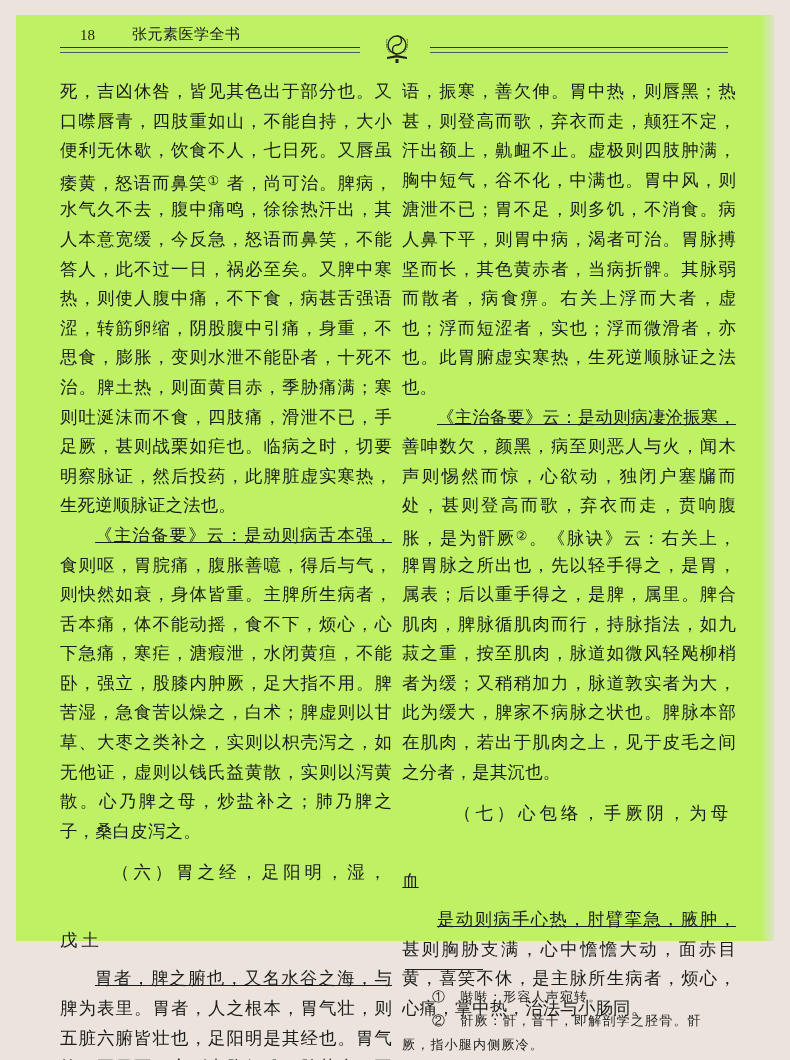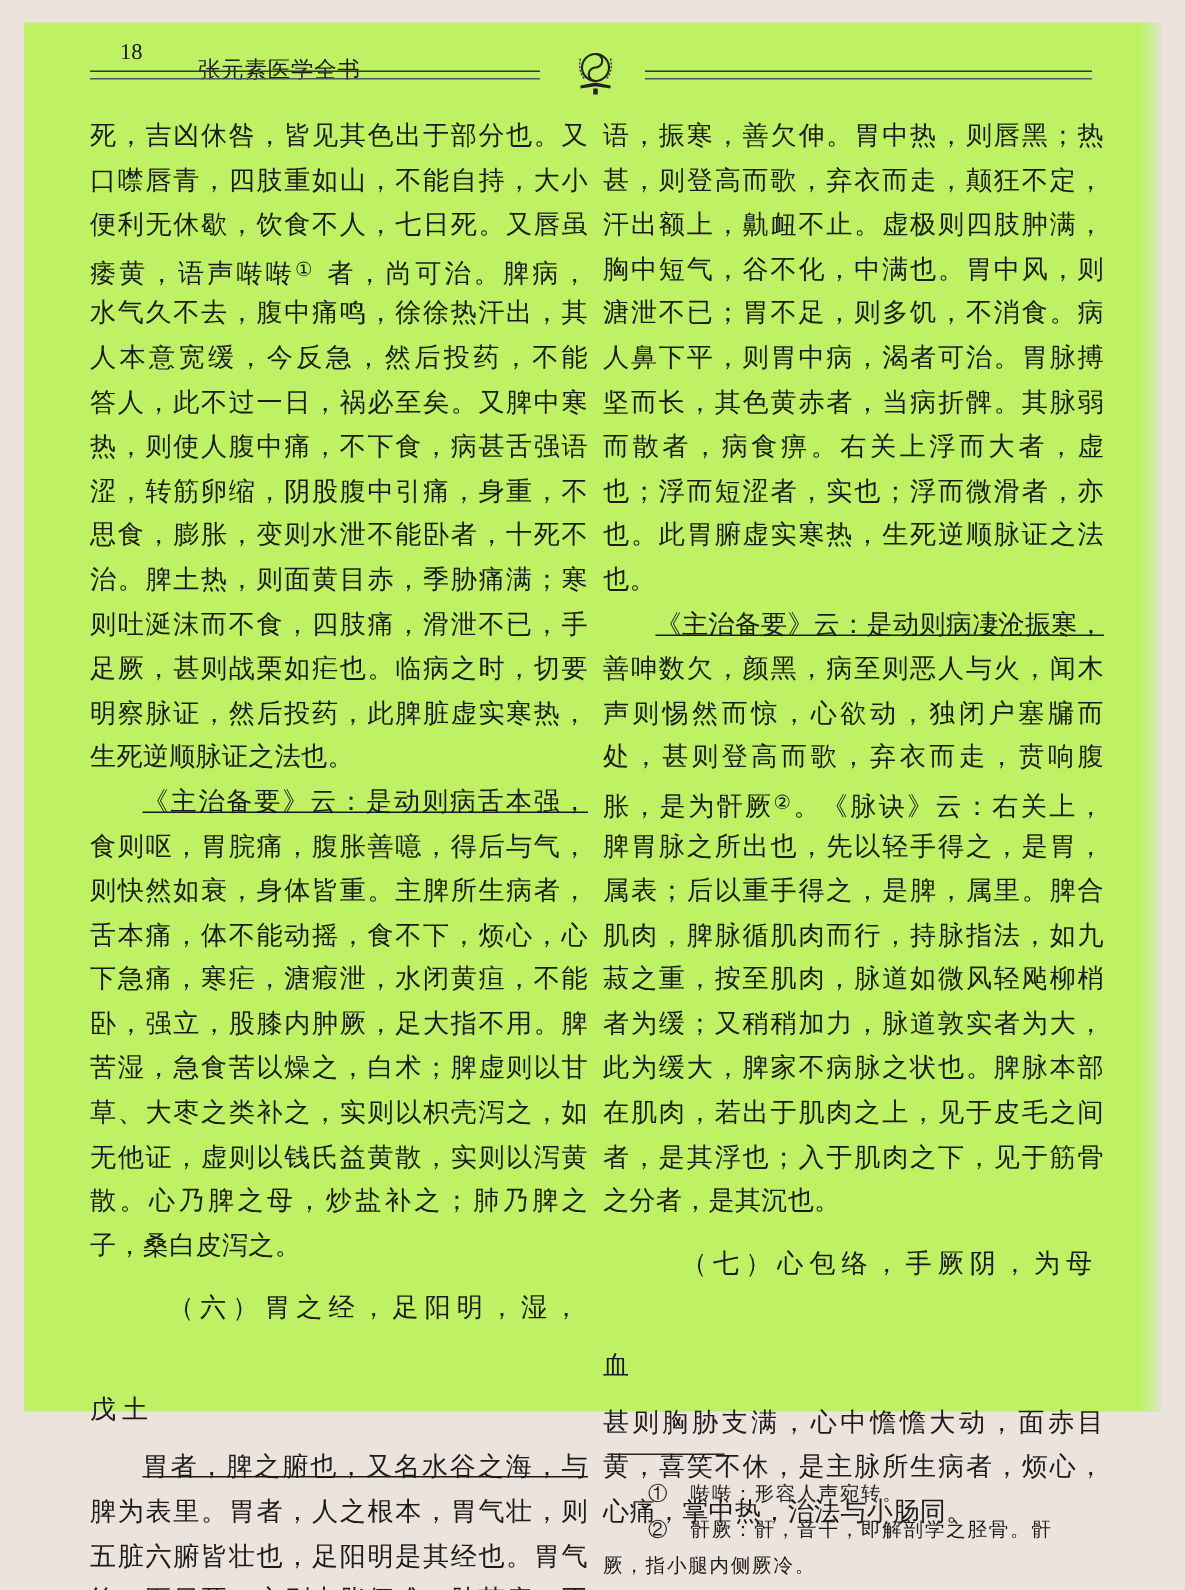--- a/index.html
+++ b/index.html
@@ -19,21 +19,21 @@
     background: linear-gradient(to right, rgba(255,255,255,0), rgba(225,225,225,0.8));
   }
   .header {
     position: absolute; left: 44px; top: 6px; width: 668px; height: 40px;
   }
   .page-number {
     position: absolute; left: 20px; top: 6px; font-size: 15px;
     font-family: "Liberation Serif", serif;
   }
   .running-title {
-    position: absolute; left: 72px; top: 16px; font-size: 15px; letter-spacing: 0.5px;
+    position: absolute; left: 72px; top: 4px; font-size: 15px; letter-spacing: 0.5px;
   }
   .rule {
     position: absolute; top: 26px; height: 4px;
     border-top: 1.5px solid #333; border-bottom: 1px solid #555;
   }
   .rule.left { left: 0; width: 300px; }
   .rule.right { left: 370px; width: 298px; }
   .emblem {
     position: absolute; left: 320px; top: 10px; width: 34px; height: 34px;
   }
@@ -79,23 +79,23 @@
       <path d="M7 26 L17 24 L27 26 L27 28 L17 26.5 L7 28 Z" fill="#222"></path>
       <rect x="15.5" y="28" width="3" height="4" fill="#222"></rect>
     </svg>
     <div class="rule right"></div>
   </div>
 
   <div class="column col-left">
     <div class="line">死，吉凶休咎，皆见其色出于部分也。又</div>
     <div class="line">口噤唇青，四肢重如山，不能自持，大小</div>
     <div class="line">便利无休歇，饮食不人，七日死。又唇虽</div>
-    <div class="line"><span>痿黄，语声啭啭</span><sup class="note">①</sup><span> 者，尚可治。脾病，</span></div>
+    <div class="line"><span>痿黄，怒语而鼻笑</span><sup class="note">①</sup><span> 者，尚可治。脾病，</span></div>
     <div class="line">水气久不去，腹中痛鸣，徐徐热汗出，其</div>
-    <div class="line">人本意宽缓，今反急，然后投药，不能</div>
+    <div class="line">人本意宽缓，今反急，怒语而鼻笑，不能</div>
     <div class="line">答人，此不过一日，祸必至矣。又脾中寒</div>
     <div class="line">热，则使人腹中痛，不下食，病甚舌强语</div>
     <div class="line">涩，转筋卵缩，阴股腹中引痛，身重，不</div>
     <div class="line">思食，膨胀，变则水泄不能卧者，十死不</div>
     <div class="line">治。脾土热，则面黄目赤，季胁痛满；寒</div>
     <div class="line">则吐涎沫而不食，四肢痛，滑泄不已，手</div>
     <div class="line">足厥，甚则战栗如疟也。临病之时，切要</div>
     <div class="line">明察脉证，然后投药，此脾脏虚实寒热，</div>
     <div class="line last">生死逆顺脉证之法也。</div>
     <div class="line indent">《主治备要》云：是动则病舌本强，</div>
@@ -136,24 +136,24 @@
     <div class="line">声则惕然而惊，心欲动，独闭户塞牖而</div>
     <div class="line">处，甚则登高而歌，弃衣而走，贲响腹</div>
     <div class="line"><span>胀，是为骭厥</span><sup class="note">②</sup><span>。《脉诀》云：右关上，</span></div>
     <div class="line">脾胃脉之所出也，先以轻手得之，是胃，</div>
     <div class="line">属表；后以重手得之，是脾，属里。脾合</div>
     <div class="line">肌肉，脾脉循肌肉而行，持脉指法，如九</div>
     <div class="line">菽之重，按至肌肉，脉道如微风轻飐柳梢</div>
     <div class="line">者为缓；又稍稍加力，脉道敦实者为大，</div>
     <div class="line">此为缓大，脾家不病脉之状也。脾脉本部</div>
     <div class="line">在肌肉，若出于肌肉之上，见于皮毛之间</div>
-    <div class="line">者，是其浮也；入于肌肉之下，见于筋骨</div>
     <div class="line last">之分者，是其沉也。</div>
     <div class="heading first">（七）心包络，手厥阴，为母</div>
     <div class="heading cont">血</div>
+    <div class="line indent">是动则病手心热，肘臂挛急，腋肿，</div>
     <div class="line">甚则胸胁支满，心中憺憺大动，面赤目</div>
     <div class="line">黄，喜笑不休，是主脉所生病者，烦心，</div>
     <div class="line last">心痛，掌中热，治法与小肠同。</div>
   </div>
 
   <div class="fn-rule"></div>
   <div class="footnotes">
     <div class="fn ind">①　啭啭：形容人声宛转。</div>
     <div class="fn ind">②　骭厥：骭，音干，即解剖学之胫骨。骭</div>
     <div class="fn">厥，指小腿内侧厥冷。</div>

